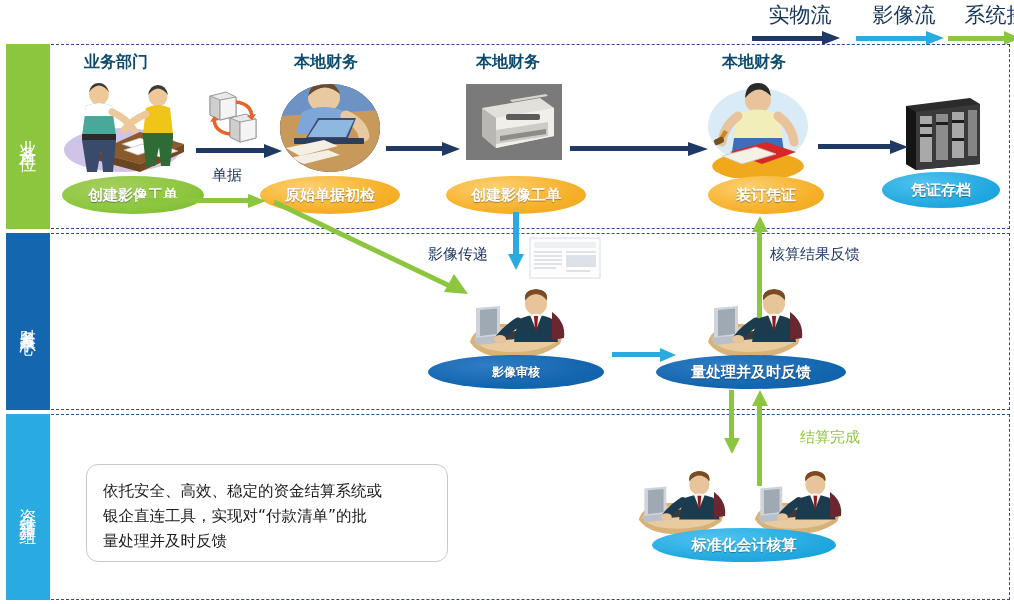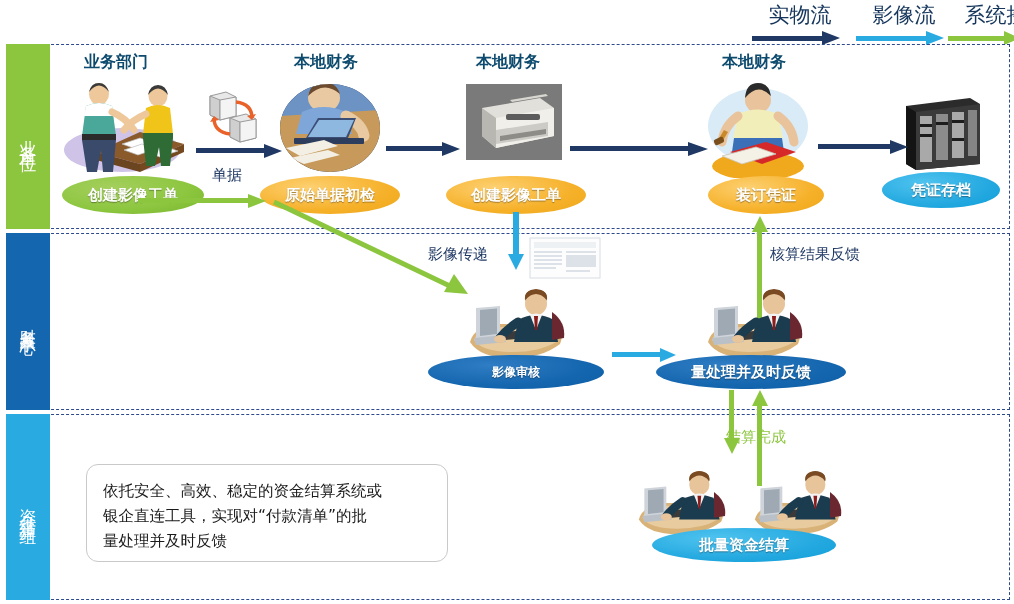--- a/index.html
+++ b/index.html
@@ -282,21 +282,21 @@
     <div class="head" style="left:0;top:42px;border-left:8px solid transparent;border-right:8px solid transparent;border-top:16px solid #29abe2;"></div>
   </div>
 
   <div class="arrow" style="left:612px;top:348px;width:70px;height:14px;">
     <div class="shaft" style="left:0;top:4px;width:50px;height:5px;background:#29abe2;"></div>
     <div class="head" style="left:48px;top:0;border-top:7px solid transparent;border-bottom:7px solid transparent;border-left:16px solid #29abe2;"></div>
   </div>
 
   <div class="flow-label dark" style="left:428px;top:245px;">影像传递</div>
   <div class="flow-label dark" style="left:770px;top:245px;">核算结果反馈</div>
-  <div class="flow-label green" style="left:726px;top:428px;">结算完成</div>
+  <div class="flow-label green" style="left:800px;top:428px;">结算完成</div>
 
   <svg class="art" style="left:528px;top:236px;" width="74" height="44" viewBox="0 0 74 44">
     <rect x="2" y="2" width="70" height="40" fill="#fdfdfd" stroke="#d8dde3" stroke-width="1"></rect>
     <rect x="6" y="6" width="62" height="6" fill="#eef1f4"></rect>
     <g fill="#dde2e8">
       <rect x="6" y="15" width="28" height="2"></rect>
       <rect x="6" y="19" width="28" height="2"></rect>
       <rect x="6" y="23" width="28" height="2"></rect>
       <rect x="6" y="27" width="28" height="2"></rect>
       <rect x="6" y="31" width="22" height="2"></rect>
@@ -384,15 +384,15 @@
     <ellipse cx="80" cy="22" rx="11" ry="11" fill="#e8c49a"></ellipse>
     <path d="M69 18 Q80 6 91 18 Q92 8 80 7 Q68 8 69 18 Z" fill="#7a4a22"></path>
     <path d="M62 38 Q80 28 98 38 L102 60 L58 60 Z" fill="#1b3b4f"></path>
     <path d="M74 33 L80 48 L86 33 Q80 30 74 33 Z" fill="#f2f2f2"></path>
     <path d="M78 34 L82 34 L81 48 L79 48 Z" fill="#8b1a1a"></path>
     <path d="M62 40 Q50 48 44 56" stroke="#1b3b4f" stroke-width="9" fill="none" stroke-linecap="round"></path>
     <ellipse cx="44" cy="57" rx="6" ry="4" fill="#e8c49a"></ellipse>
     <path d="M96 30 Q110 40 108 56 L96 58 Z" fill="#6b2730"></path>
   </svg>
 
-  <div class="pill cyan" style="left:652px;top:528px;width:184px;height:34px;font-size:15px;">批量资金结算</div>
+  <div class="pill cyan" style="left:652px;top:528px;width:184px;height:34px;font-size:15px;">标准化会计核算</div>
 
 </div>
 
 </body></html>

